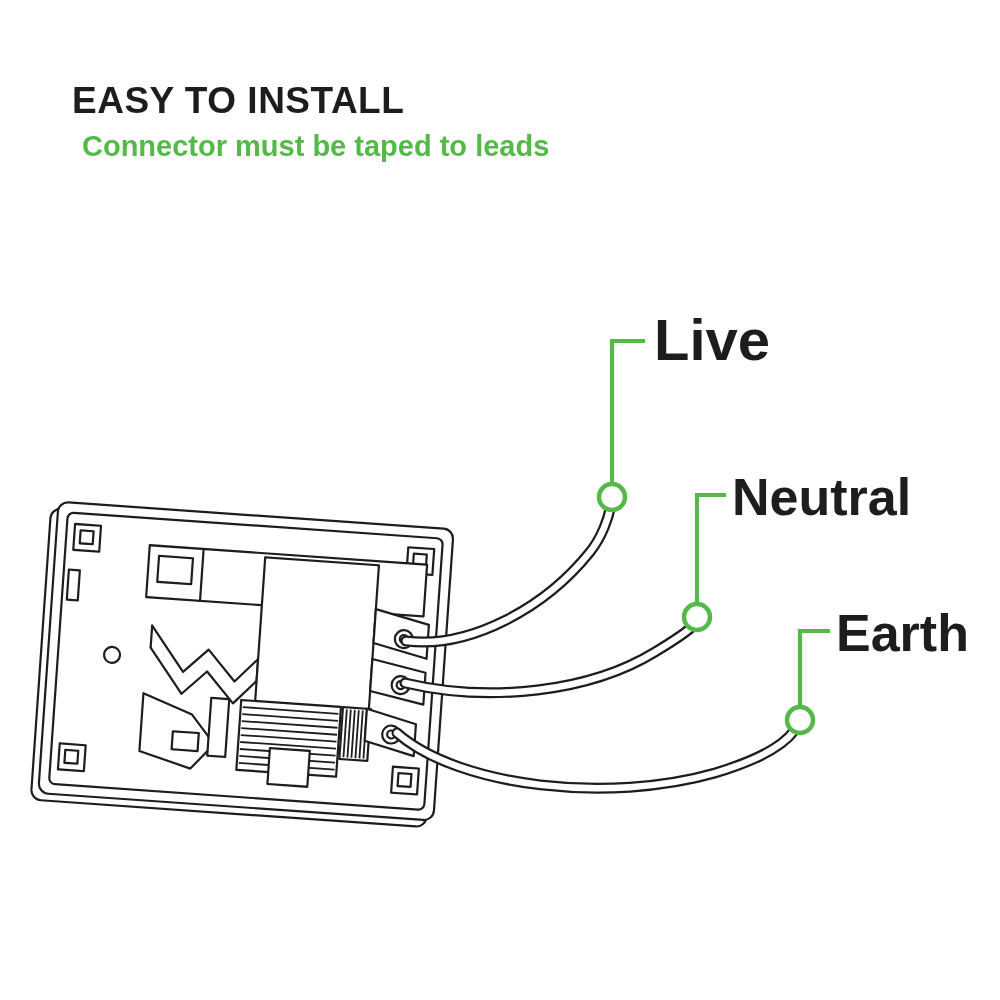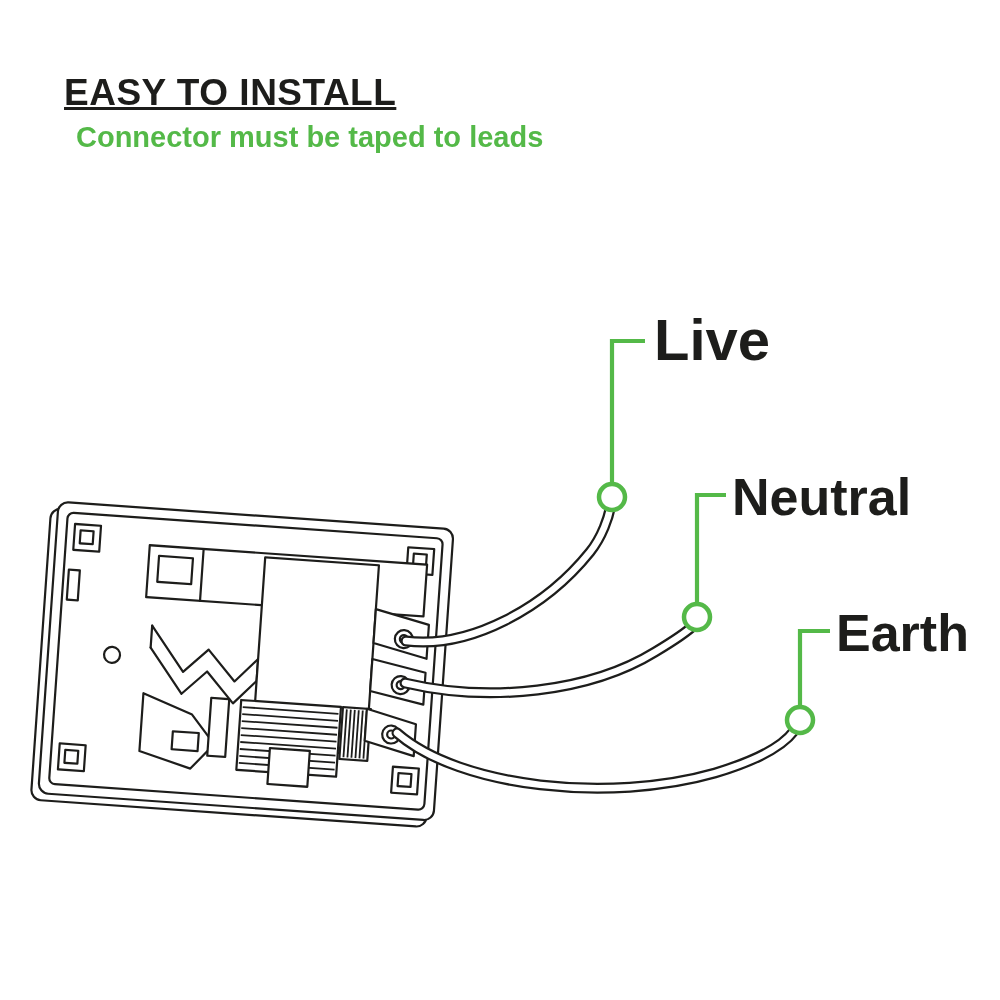--- a/index.html
+++ b/index.html
@@ -1,20 +1,20 @@
 <!DOCTYPE html>
 <html><head>
 <meta charset="utf-8">
 <style>
   html,body{margin:0;padding:0;background:#fff;}
   .canvas{position:relative;width:1000px;height:1000px;background:#fff;overflow:hidden;
           font-family:"Liberation Sans",sans-serif;}
   .header{position:absolute;left:64px;top:72px;}
-  .title{margin:0;font-size:37px;font-weight:700;color:#1d1d1b;letter-spacing:.5px;text-decoration:underline;}
-  .subtitle{margin:7px 0 0 12px;font-size:29px;font-weight:700;color:#54b948;}
+  .title{margin:8px;font-size:37px;font-weight:700;color:#1d1d1b;letter-spacing:.5px;}
+  .subtitle{margin:7px 0 0 18px;font-size:29px;font-weight:700;color:#54b948;}
   svg.diagram{position:absolute;left:0;top:0;}
   .wire-label{font-family:"Liberation Sans",sans-serif;font-weight:700;fill:#1d1d1b;}
   .ln{fill:none;stroke:#1d1d1b;stroke-width:2.2;stroke-linejoin:round;stroke-linecap:round;}
   .lnf{fill:#ffffff;stroke:#1d1d1b;stroke-width:2.2;stroke-linejoin:round;}
   .rib{stroke:#1d1d1b;stroke-width:1.8;}
 </style>
 </head>
 <body>
 
 <div class="canvas">

